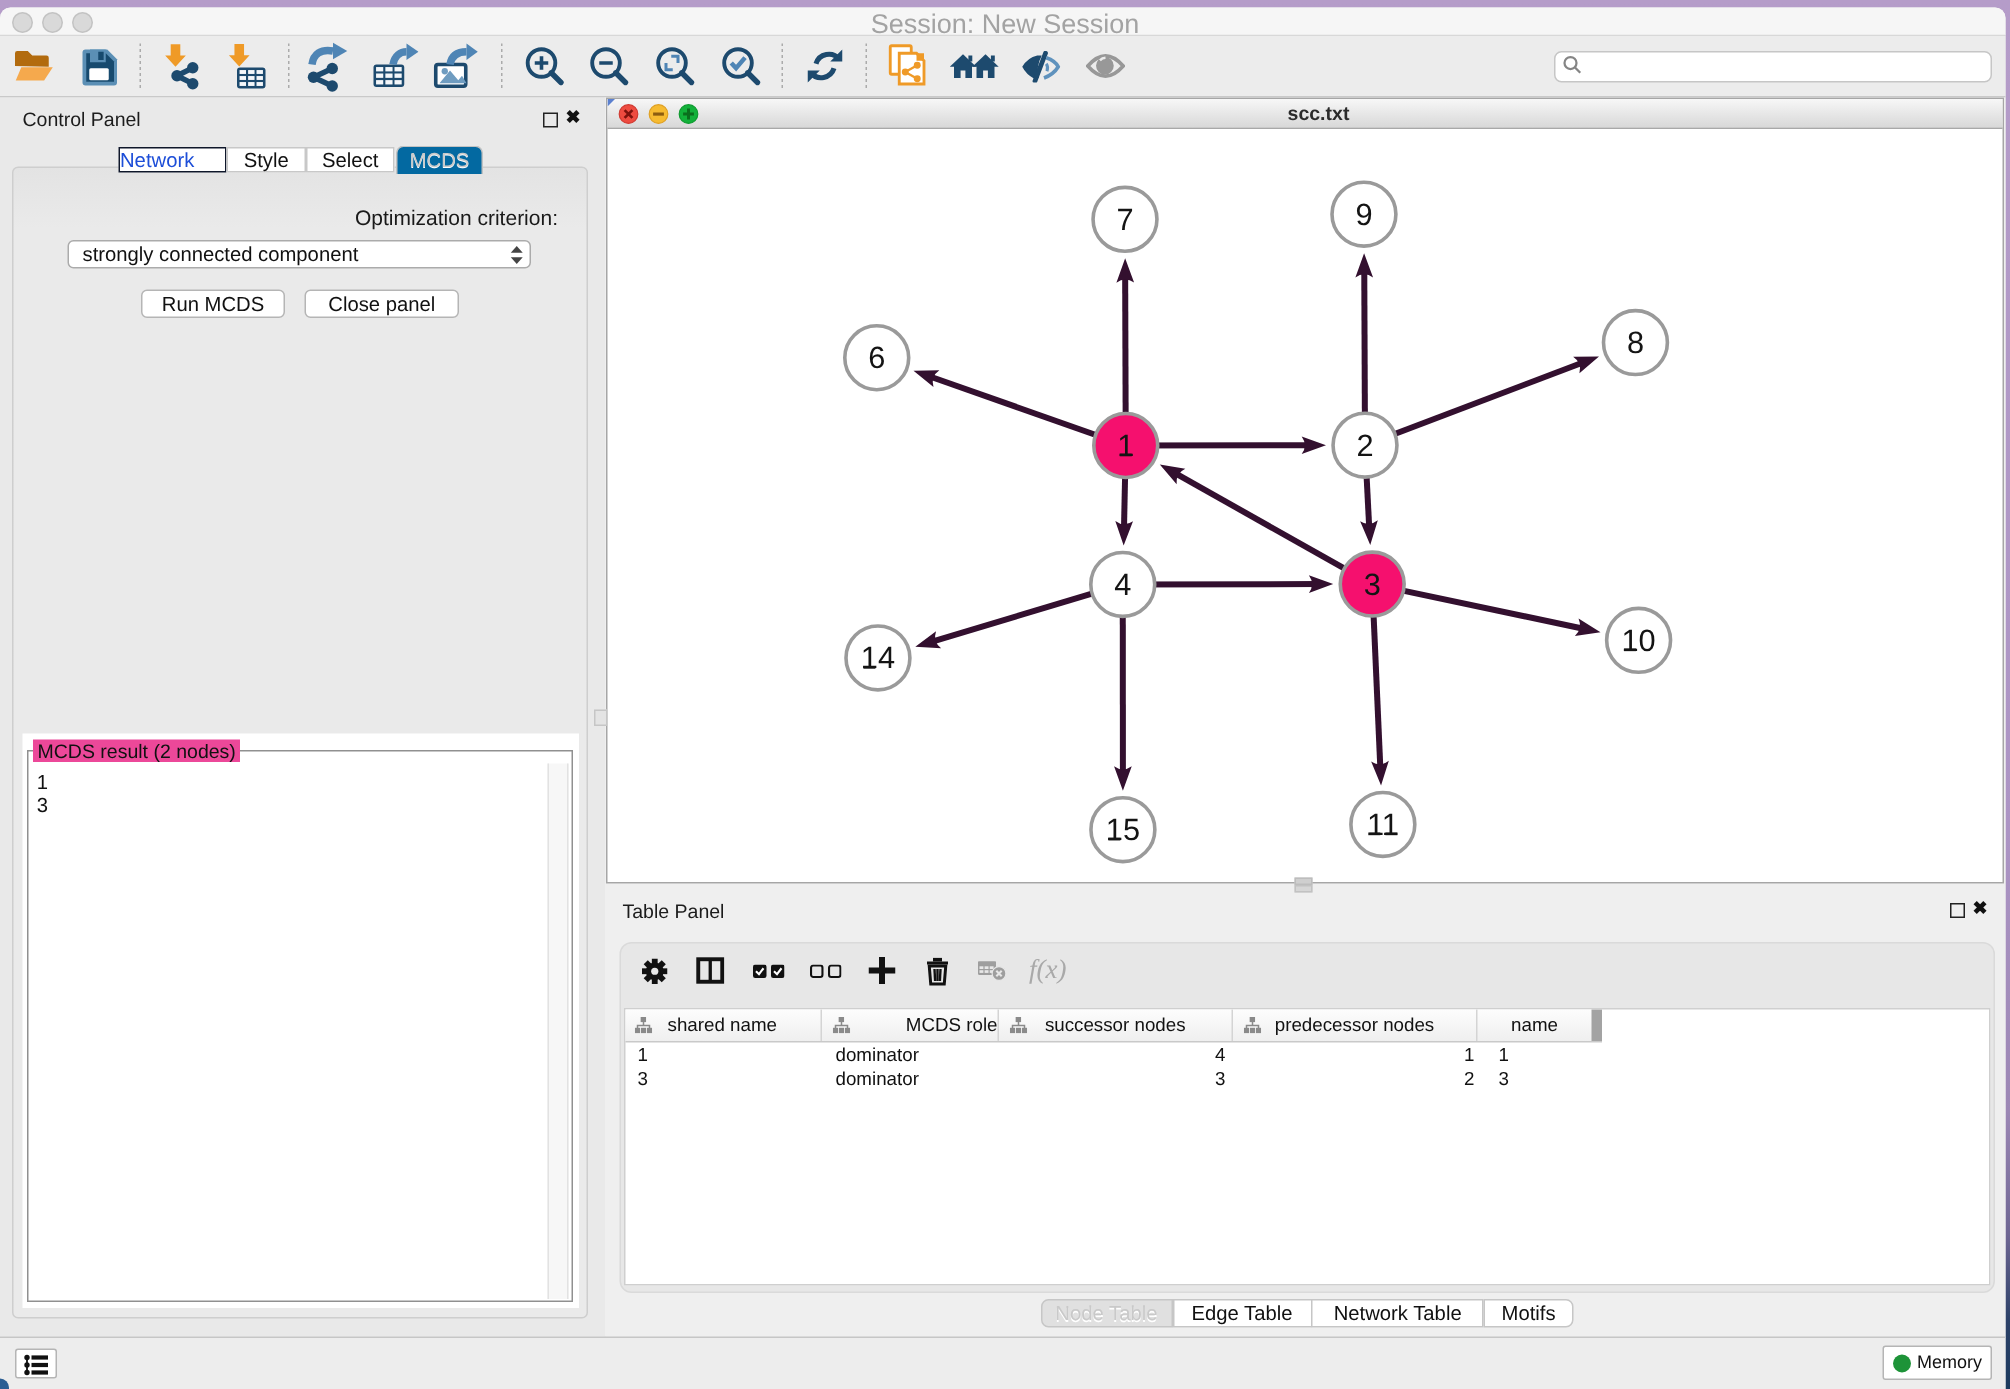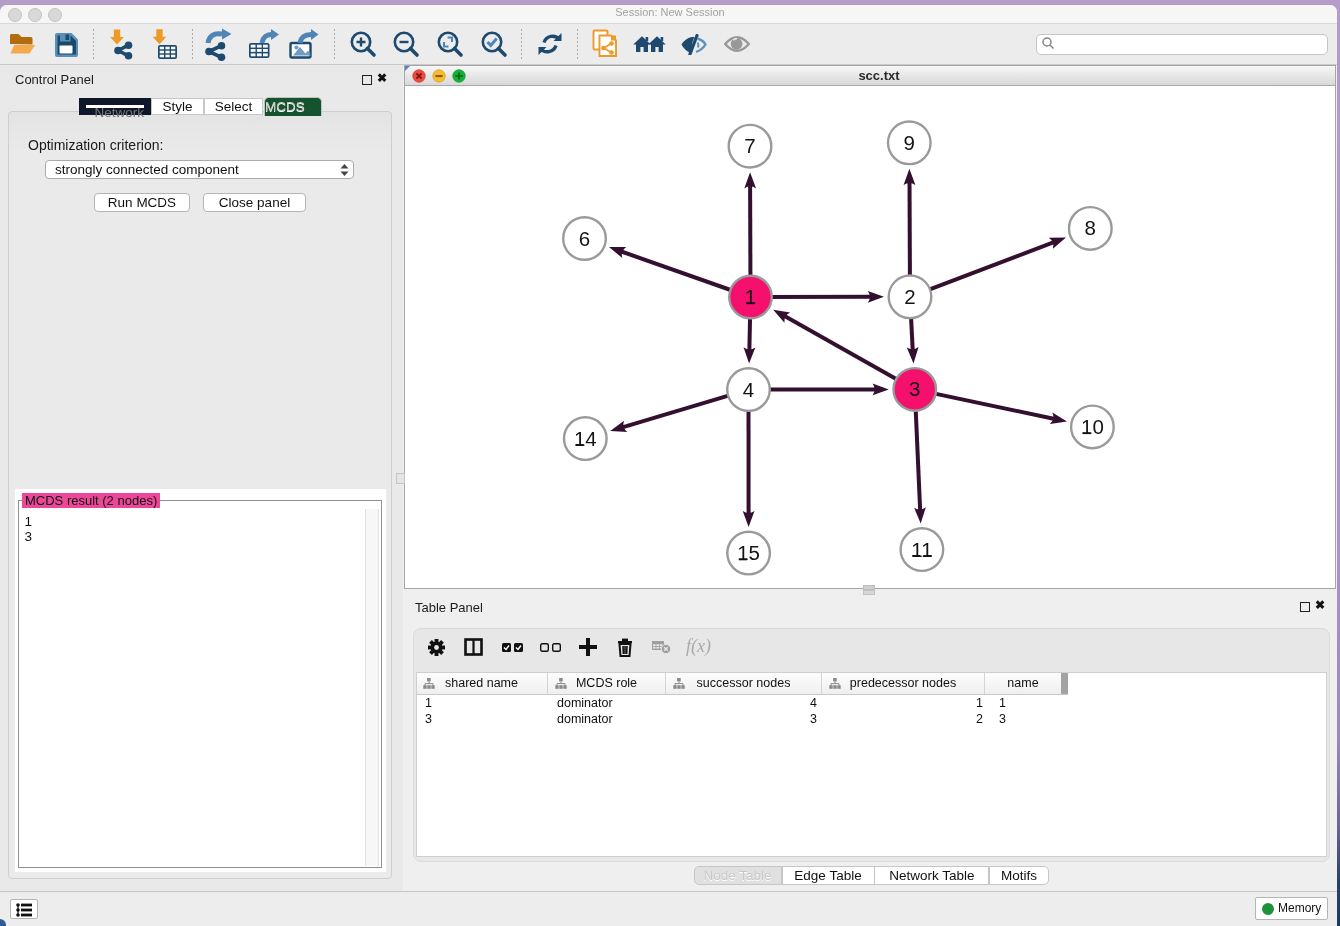--- a/index.html
+++ b/index.html
@@ -12,21 +12,21 @@
 .btn { background:#fff; border:1px solid #b5b5b5; border-radius:4px; box-sizing:border-box;
   text-align:center; font-size:13.5px; color:#111; }
 </style></head>
 <body>
 <div class="desktop"></div>
 <div class="app"></div>
 <div class="abs" style="left:0;top:5px;width:1337px;height:18px;background:#f6f6f6;border-bottom:1px solid #d8d8d8;border-radius:7px 7px 0 0"></div>
 <div class="abs" style="left:8px;top:7.5px;width:12px;height:12px;border-radius:50%;background:#d9d9d9;border:1px solid #c3c3c3"></div>
 <div class="abs" style="left:27.5px;top:7.5px;width:12px;height:12px;border-radius:50%;background:#d9d9d9;border:1px solid #c3c3c3"></div>
 <div class="abs" style="left:47.5px;top:7.5px;width:12px;height:12px;border-radius:50%;background:#d9d9d9;border:1px solid #c3c3c3"></div>
-<div class="abs" style="left:0;top:6px;width:1340px;height:16px;text-align:center;font-size:11px;color:#a3a3a3">Session: New Session</div>
+<div class="abs" style="left:0;top:6px;width:1340px;height:16px;text-align:center;font-size:18px;color:#a3a3a3">Session: New Session</div>
 <div class="abs" style="left:0;top:24px;width:1337px;height:40px;background:#ececec;border-bottom:1px solid #c9c9c9"></div>
 <div class="abs" style="left:93px;top:29px;width:1px;height:30px;background:repeating-linear-gradient(#ababab 0 2px,transparent 2px 4px)"></div>
 <div class="abs" style="left:192px;top:29px;width:1px;height:30px;background:repeating-linear-gradient(#ababab 0 2px,transparent 2px 4px)"></div>
 <div class="abs" style="left:334px;top:29px;width:1px;height:30px;background:repeating-linear-gradient(#ababab 0 2px,transparent 2px 4px)"></div>
 <div class="abs" style="left:521px;top:29px;width:1px;height:30px;background:repeating-linear-gradient(#ababab 0 2px,transparent 2px 4px)"></div>
 <div class="abs" style="left:577px;top:29px;width:1px;height:30px;background:repeating-linear-gradient(#ababab 0 2px,transparent 2px 4px)"></div>
 <svg style="position:absolute;left:6px;top:28px;" width="32" height="32" viewBox="0 0 32 32">
     <path d="M4 16 v-8.5 q0 -1.5 1.5 -1.5 h7 l3 3 h9.5 q1.5 0 1.5 1.5 v6 z" fill="#b26b0e"></path>
     <path d="M4.5 25.6 L8.2 16.9 h21 L23.4 25.6 z" fill="#f5a94d"></path>
   </svg>
@@ -155,25 +155,25 @@
 <svg style="position:absolute;left:1042px;top:37px;" width="13" height="13" viewBox="0 0 13 13">
     <circle cx="5" cy="5" r="4" fill="none" stroke="#858585" stroke-width="1.5"></circle>
     <line x1="8" y1="8" x2="11.5" y2="11.5" stroke="#858585" stroke-width="1.5"></line>
   </svg>
 <div class="abs" style="left:0;top:65px;width:403px;height:826px;background:#e9e9e9;border-right:1px solid #dcdcdc"></div>
 <div class="abs" style="left:403px;top:65px;width:934px;height:826px;background:#efefef"></div>
 <div class="abs" style="left:15px;top:72px;font-size:13px;color:#1c1c1c">Control Panel</div>
 <div class="abs" style="left:362px;top:75px;width:8px;height:8px;border:1.6px solid #222"></div>
 <div class="abs" style="left:377px;top:71px;font-size:12px;font-weight:bold;color:#111">✖</div>
 <div class="abs" style="left:8px;top:111px;width:382px;height:766px;background:linear-gradient(#e3e3e3,#eaeaea 40px);border:1px solid #cecece;border-radius:4px"></div>
-<div class="abs" style="left:79px;top:98px;width:72px;height:17px;background:#fff;border:7px solid #0f172a;box-sizing:border-box;text-align:right;font-size:13.5px;line-height:16px;color:#737373">Network</div>
+<div class="abs" style="left:79px;top:98px;width:72px;height:17px;background:#fff;border:1px solid #0f172a;box-sizing:border-box;text-align:left;font-size:13.5px;line-height:16px;color:#1d4ed8">Network</div>
 <div class="abs" style="left:151px;top:98px;width:53px;height:17px;background:#fff;border:1px solid #c8c8c8;box-sizing:border-box;text-align:center;font-size:13.5px;line-height:16px;color:#111">Style</div>
 <div class="abs" style="left:204px;top:98px;width:59px;height:17px;background:#fff;border:1px solid #c8c8c8;box-sizing:border-box;text-align:center;font-size:13.5px;line-height:16px;color:#111">Select</div>
-<div class="abs" style="left:264px;top:97px;width:58px;height:19px;background:#14532d;border:1px solid #c2c2c2;border-bottom:none;border-radius:5px 5px 0 0;box-sizing:border-box;text-align:left;font-size:13.5px;line-height:18px;color:#c9c9c9;text-shadow:0 1px 0 #fff">MCDS</div>
-<div class="abs" style="left:28px;top:137px;width:344px;text-align:left;font-size:14px;color:#1a1a1a">Optimization criterion:</div>
+<div class="abs" style="left:264px;top:97px;width:58px;height:19px;background:#0369a1;border:1px solid #c2c2c2;border-bottom:none;border-radius:5px 5px 0 0;box-sizing:border-box;text-align:center;font-size:13.5px;line-height:18px;color:#c9c9c9;text-shadow:0 1px 0 #fff">MCDS</div>
+<div class="abs" style="left:28px;top:137px;width:344px;text-align:right;font-size:14px;color:#1a1a1a">Optimization criterion:</div>
 <div class="abs" style="left:45px;top:160px;width:309px;height:19px;background:#fff;border:1px solid #ababab;border-radius:4px;box-sizing:border-box;font-size:13.5px;line-height:17px;color:#111;padding-left:9px">strongly connected component</div>
 <svg style="position:absolute;left:340px;top:164px;" width="9" height="12" viewBox="0 0 9 12">
     <path d="M4.5 0 L8.5 4.5 H0.5 z" fill="#444"></path>
     <path d="M4.5 12 L8.5 7.5 H0.5 z" fill="#444"></path>
   </svg>
 <div class="btn abs" style="left:94px;top:192.5px;width:96px;height:19px;line-height:17px">Run MCDS</div>
 <div class="btn abs" style="left:203px;top:192.5px;width:103px;height:19px;line-height:17px">Close panel</div>
 <div class="abs" style="left:14.5px;top:489px;width:371px;height:383px;background:#fff"></div>
 <div class="abs" style="left:18px;top:500px;width:363.5px;height:368px;background:#fff;border:1px solid #909090;box-sizing:border-box"></div>
 <div class="abs" style="left:22px;top:493px;background:#ec4899;padding:0 3px;font-size:13px;color:#111">MCDS result (2 nodes)</div>
@@ -338,21 +338,21 @@
 <div class="abs" style="left:416px;top:672px;width:911px;height:185px;background:#fff;border:1px solid #cfcfcf;box-sizing:border-box"></div>
 <div class="abs" style="left:417px;top:673px;width:651px;height:21px;background:linear-gradient(#fdfdfd,#efefef);border-bottom:1px solid #c9c9c9"></div>
 <div class="abs" style="left:416px;top:673px;width:132px;height:21px;border-right:1px solid #d4d4d4;box-sizing:border-box;text-align:center;font-size:12.5px;line-height:20px;color:#111">shared name</div>
 <svg style="position:absolute;left:423px;top:678px;" width="12" height="11" viewBox="0 0 12 11">
     <rect x="4.1" y="0" width="3.6" height="3.4" fill="#8a8a8a"></rect>
     <path d="M6 3.4 v2.2 M2 7.6 v-2 h8 v2" stroke="#8a8a8a" stroke-width="1" fill="none"></path>
     <rect x="0.3" y="7.2" width="3.4" height="3.6" fill="#8a8a8a"></rect>
     <rect x="4.3" y="7.2" width="3.4" height="3.6" fill="#8a8a8a"></rect>
     <rect x="8.3" y="7.2" width="3.4" height="3.6" fill="#8a8a8a"></rect>
   </svg>
-<div class="abs" style="left:548px;top:673px;width:118px;height:21px;border-right:1px solid #d4d4d4;box-sizing:border-box;text-align:center;font-size:12.5px;line-height:20px;color:#111">MCDS role</div>
+<div class="abs" style="left:548px;top:673px;width:118px;height:21px;border-right:1px solid #d4d4d4;box-sizing:border-box;text-align:right;font-size:12.5px;line-height:20px;color:#111">MCDS role</div>
 <svg style="position:absolute;left:554.5px;top:678px;" width="12" height="11" viewBox="0 0 12 11">
     <rect x="4.1" y="0" width="3.6" height="3.4" fill="#8a8a8a"></rect>
     <path d="M6 3.4 v2.2 M2 7.6 v-2 h8 v2" stroke="#8a8a8a" stroke-width="1" fill="none"></path>
     <rect x="0.3" y="7.2" width="3.4" height="3.6" fill="#8a8a8a"></rect>
     <rect x="4.3" y="7.2" width="3.4" height="3.6" fill="#8a8a8a"></rect>
     <rect x="8.3" y="7.2" width="3.4" height="3.6" fill="#8a8a8a"></rect>
   </svg>
 <div class="abs" style="left:666px;top:673px;width:156px;height:21px;border-right:1px solid #d4d4d4;box-sizing:border-box;text-align:center;font-size:12.5px;line-height:20px;color:#111">successor nodes</div>
 <svg style="position:absolute;left:672.8px;top:678px;" width="12" height="11" viewBox="0 0 12 11">
     <rect x="4.1" y="0" width="3.6" height="3.4" fill="#8a8a8a"></rect>

